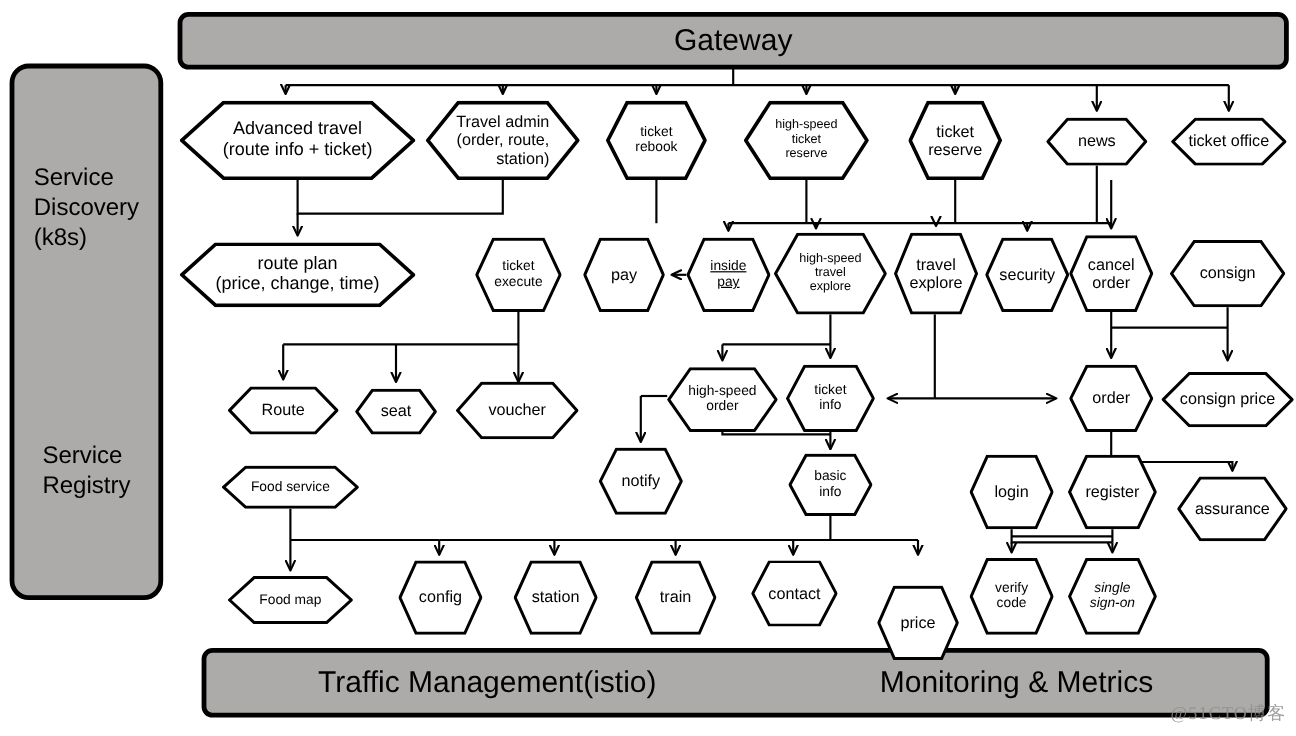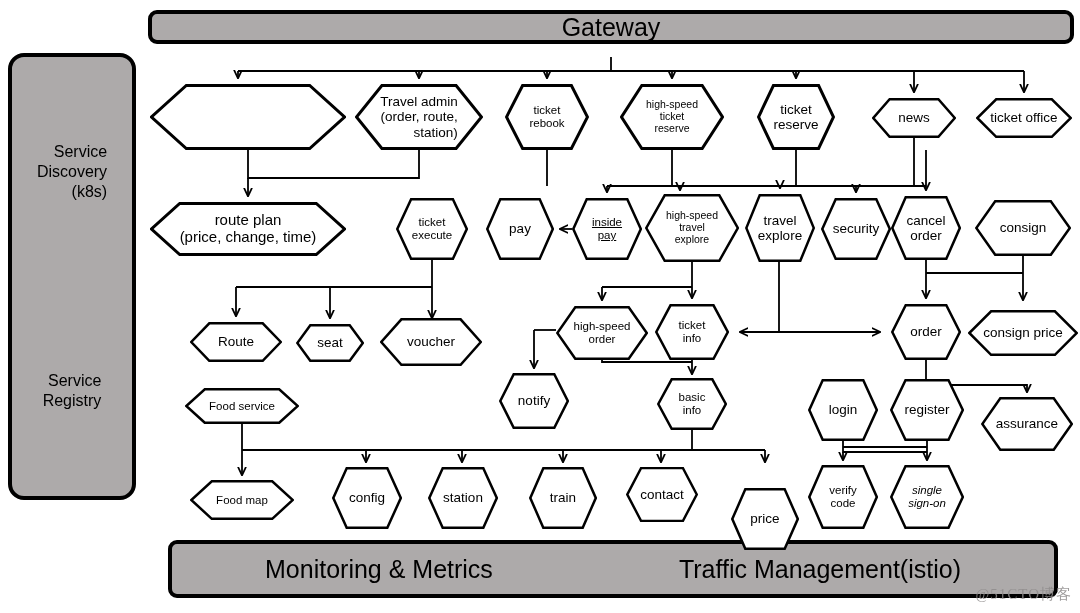--- a/index.html
+++ b/index.html
@@ -38,42 +38,42 @@
     font-size: 25px;
     color: #000000;
     text-align: center;
     line-height: 1.15;
     white-space: pre-line;
   }
   #gateway-bar {
     left: 148px;
     top: 10px;
     width: 926px;
-    height: 34px;
+    height: 48px;
   }
   #bottom-bar {
     left: 168px;
     top: 540px;
     width: 890px;
     height: 58px;
     justify-content: space-around;
   }
   #sidebar {
     left: 8px;
     top: 53px;
     width: 128px;
     height: 447px;
     flex-direction: column;
     justify-content: space-around;
     border-radius: 16px;
   }
   .sidebar-label {
-    font-size: 16px;
+    font-size: 20px;
     line-height: 1.25;
-    text-align: right;
+    text-align: left;
     color: #000000;
     white-space: pre-line;
   }
   .node {
     position: absolute;
     display: flex;
     align-items: center;
     justify-content: center;
     box-sizing: border-box;
     text-align: center;
@@ -201,29 +201,31 @@
 
   <div class="bar" id="sidebar">
     <span class="sidebar-label">Service
 Discovery
 (k8s)</span>
     <span class="sidebar-label">Service
 Registry</span>
   </div>
 
   <div class="bar" id="bottom-bar">
+    <span class="bar-label">Traffic Management(istio)</span>
     <span class="bar-label">Monitoring &amp; Metrics</span>
-    <span class="bar-label">Traffic Management(istio)</span>
   </div>
 
   <div id="nodes-root">
       <div class="node fs-lg" style="left: 150px; top: 84px; width: 196px; height: 66px;">
         <svg class="hexsvg" viewBox="0 0 196 66" preserveAspectRatio="none">
           <polygon points="36.3,1.5 159.7,1.5 194.5,33.0 159.7,64.5 36.3,64.5 1.5,33.0" fill="#FFFFFF" stroke="#000000" stroke-width="3" stroke-linejoin="miter"></polygon>
         </svg>
+        <span class="node-label">Advanced travel
+(route info + ticket)</span>
       </div>
       <div class="node fs-md" style="left: 355px; top: 84px; width: 128px; height: 66px; text-align: right;">
         <svg class="hexsvg" viewBox="0 0 128 66" preserveAspectRatio="none">
           <polygon points="26.9,1.5 101.1,1.5 126.5,33.0 101.1,64.5 26.9,64.5 1.5,33.0" fill="#FFFFFF" stroke="#000000" stroke-width="3" stroke-linejoin="miter"></polygon>
         </svg>
         <span class="node-label">Travel admin
 (order, route,
 station)</span>
       </div>
       <div class="node fs-sm" style="left: 505px; top: 84px; width: 84px; height: 66px;">

